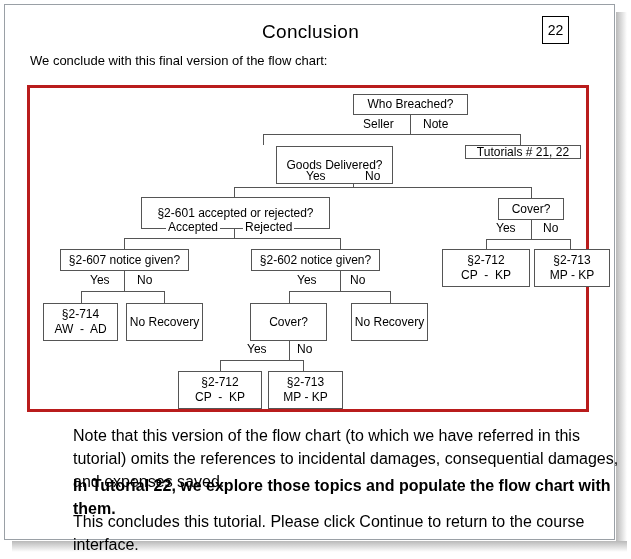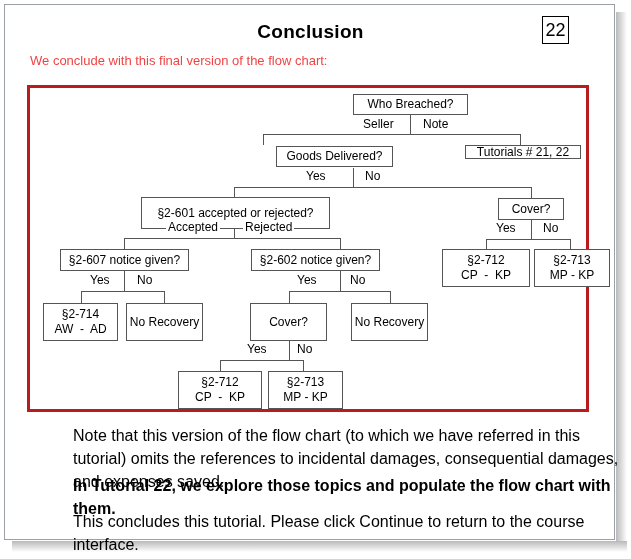--- a/index.html
+++ b/index.html
@@ -44,47 +44,47 @@
     background: linear-gradient(to bottom, #b9b9b9, #ffffff);
   }
 
   #page-title {
     position: absolute;
     left: 0;
     top: 16px;
     width: 611px;
     text-align: center;
     font-size: 19px;
-    font-weight: bold;
+    font-weight: normal;
     color: #000000;
     letter-spacing: 0.3px;
   }
 
   #page-number-box {
     position: absolute;
     left: 537px;
     top: 11px;
     width: 27px;
     height: 28px;
     border: 1px solid #000000;
     box-sizing: border-box;
     display: flex;
     align-items: center;
     justify-content: center;
-    font-size: 18px;
+    font-size: 14px;
     color: #000000;
     background: #ffffff;
   }
 
   #intro-line {
     position: absolute;
     left: 25px;
     top: 48px;
     font-size: 13px;
-    color: #ef4444;
+    color: #000000;
   }
 
   
   #chart-frame {
     position: absolute;
     left: 22px;
     top: 80px;
     width: 562px;
     height: 327px;
     border: 3px solid #b91c1c;
@@ -200,21 +200,21 @@
     </svg>
 
     <div class="node" style="left:323px; top:6px; width:115px; height:21px;">
       <span>Who Breached?</span>
     </div>
 
     <div class="node" style="left:406px; top:57px; width:116px; height:14px;margin-left:29px;">
       <span>Tutorials # 21, 22</span>
     </div>
 
-    <div class="node" style="left:246px; top:58px; width:117px; height:21px;">
+    <div class="node" style="left:246px; top:58px; width:117px; height:38px;">
       <span>Goods Delivered?</span>
     </div>
 
     <div class="node" style="left:111px; top:109px; width:189px; height:32px;">
       <span>§2-601 accepted or rejected?</span>
     </div>
 
     <div class="node" style="left:468px; top:110px; width:66px; height:22px;">
       <span>Cover?</span>
     </div>

